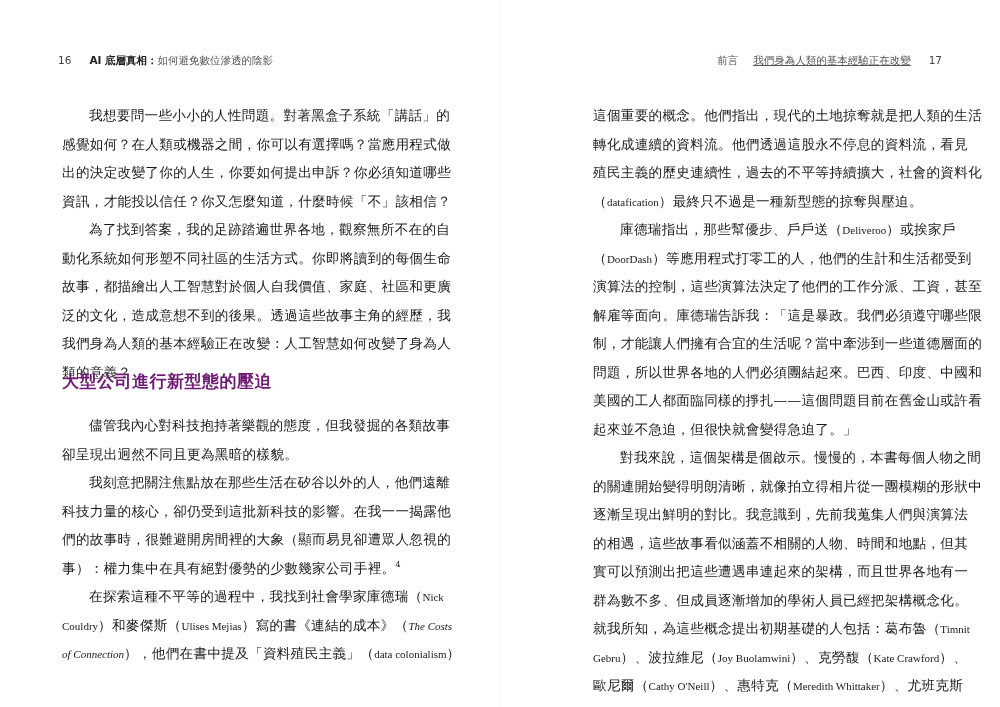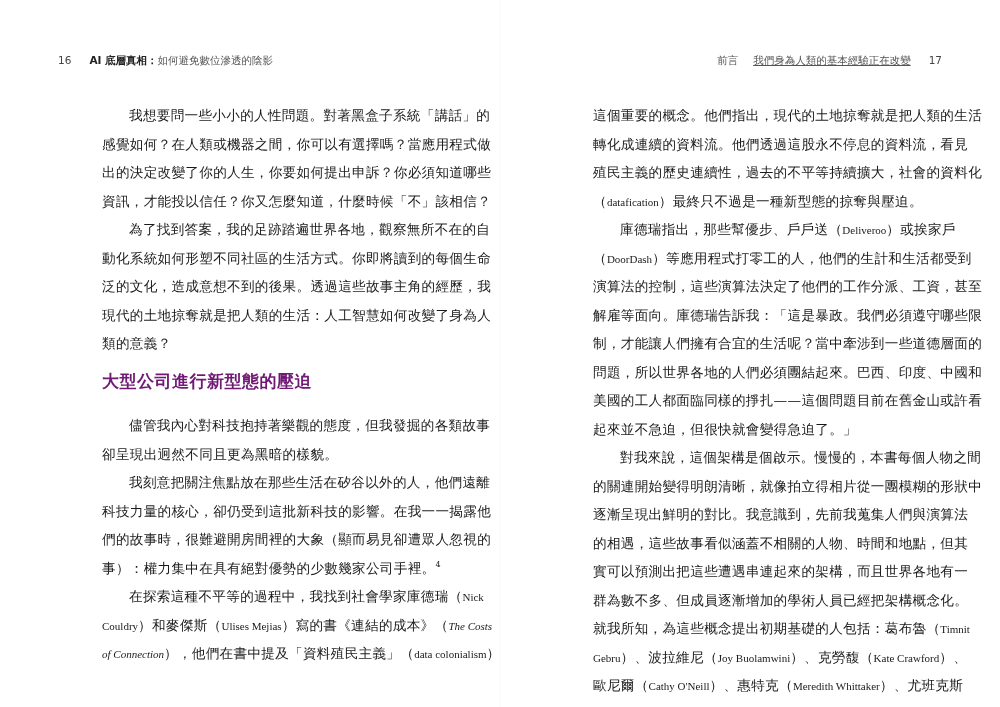--- a/index.html
+++ b/index.html
@@ -10,21 +10,21 @@
   .running-head { position: absolute; top: 54px; font-family: "DejaVu Sans", "Liberation Sans", sans-serif; font-size: 10.5px; color: #444; white-space: nowrap; }
   .left .running-head { left: 58px; }
   .right .running-head { right: 58px; }
   .pnum { display: inline-block; }
   .left .pnum { margin-right: 18px; }
   .right .pnum { margin-left: 18px; }
   .book-title-bold { font-weight: bold; color: #222; margin-top: 21px; }
   .book-title-rest { color: #555; }
   .chapter-label { margin-right: 15px; color: #555; }
   .chapter-title { color: #555; text-decoration: underline; }
-  .text-block { position: absolute; width: 352px; margin-left: 40px; }
+  .text-block { position: absolute; width: 352px; }
   .left .text-block { left: 62px; }
   .right .text-block { left: 593px; margin-left: -500px; }
   .line { height: 28.5px; line-height: 28.5px; font-size: 13.6px; white-space: nowrap; letter-spacing: 0.3px; overflow: visible; }
   .line.indent { padding-left: 27px; }
   .line.justify { text-align: justify; text-align-last: justify; }
   .heading { font-family: "DejaVu Sans", "Liberation Sans", sans-serif; font-weight: bold; font-size: 17px; color: #701a75; height: 30px; line-height: 30px; letter-spacing: 0.5px; }
   .latin { font-family: "Liberation Serif", "DejaVu Serif", serif; font-size: 11px; letter-spacing: 0; }
   .latin i { font-style: italic; }
   sup { font-size: 8px; line-height: 0; vertical-align: 6px; }
   .gutter { position: absolute; left: 499px; top: 0; width: 2px; height: 707px; background: linear-gradient(to right, #fafafa, #ffffff); }
@@ -39,22 +39,23 @@
     <span class="pnum">16</span><span class="book-title-bold">AI 底層真相：</span><span class="book-title-rest">如何避免數位滲透的陰影</span>
   </div>
 
   <div class="text-block" style="top:101px;">
     <div class="line indent justify">我想要問一些小小的人性問題。對著黑盒子系統「講話」的</div>
     <div class="line justify">感覺如何？在人類或機器之間，你可以有選擇嗎？當應用程式做</div>
     <div class="line justify">出的決定改變了你的人生，你要如何提出申訴？你必須知道哪些</div>
     <div class="line justify">資訊，才能投以信任？你又怎麼知道，什麼時候「不」該相信？</div>
     <div class="line indent justify">為了找到答案，我的足跡踏遍世界各地，觀察無所不在的自</div>
     <div class="line justify">動化系統如何形塑不同社區的生活方式。你即將讀到的每個生命</div>
+    <div class="line justify">故事，都描繪出人工智慧對於個人自我價值、家庭、社區和更廣</div>
     <div class="line justify">泛的文化，造成意想不到的後果。透過這些故事主角的經歷，我</div>
-    <div class="line justify">現代的土地掠奪就是把人類的生活：人工智慧如何改變了身為人</div>
+    <div class="line justify">我們身為人類的基本經驗正在改變：人工智慧如何改變了身為人</div>
     <div class="line">類的意義？</div>
   </div>
 
   <div class="text-block heading" style="top:366px;">大型公司進行新型態的壓迫</div>
 
   <div class="text-block" style="top:411px;">
     <div class="line indent justify">儘管我內心對科技抱持著樂觀的態度，但我發掘的各類故事</div>
     <div class="line">卻呈現出迥然不同且更為黑暗的樣貌。</div>
     <div class="line indent justify">我刻意把關注焦點放在那些生活在矽谷以外的人，他們遠離</div>
     <div class="line justify">科技力量的核心，卻仍受到這批新科技的影響。在我一一揭露他</div>

